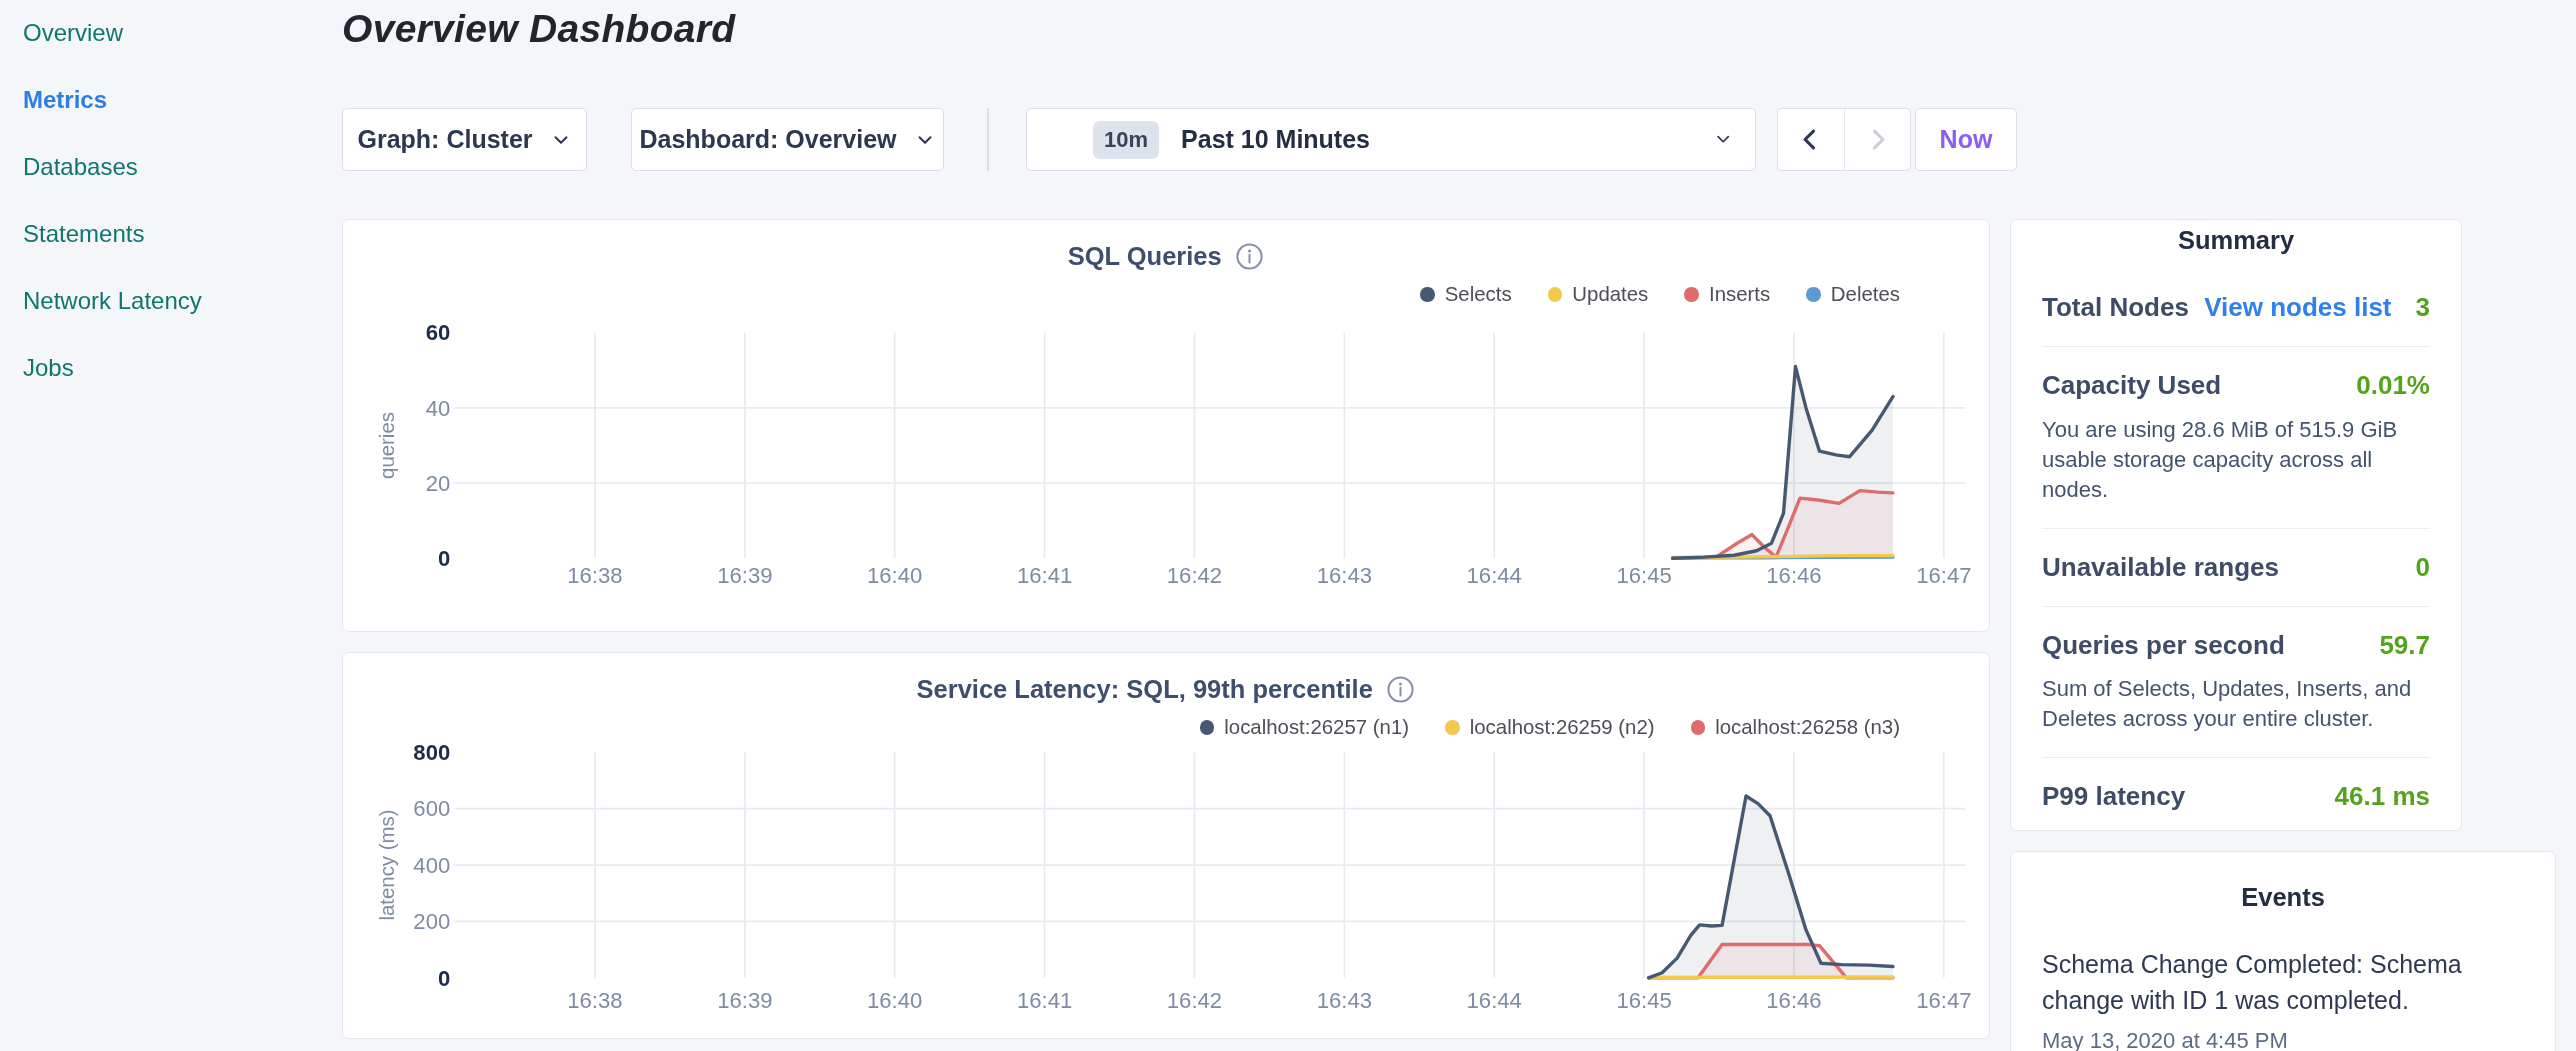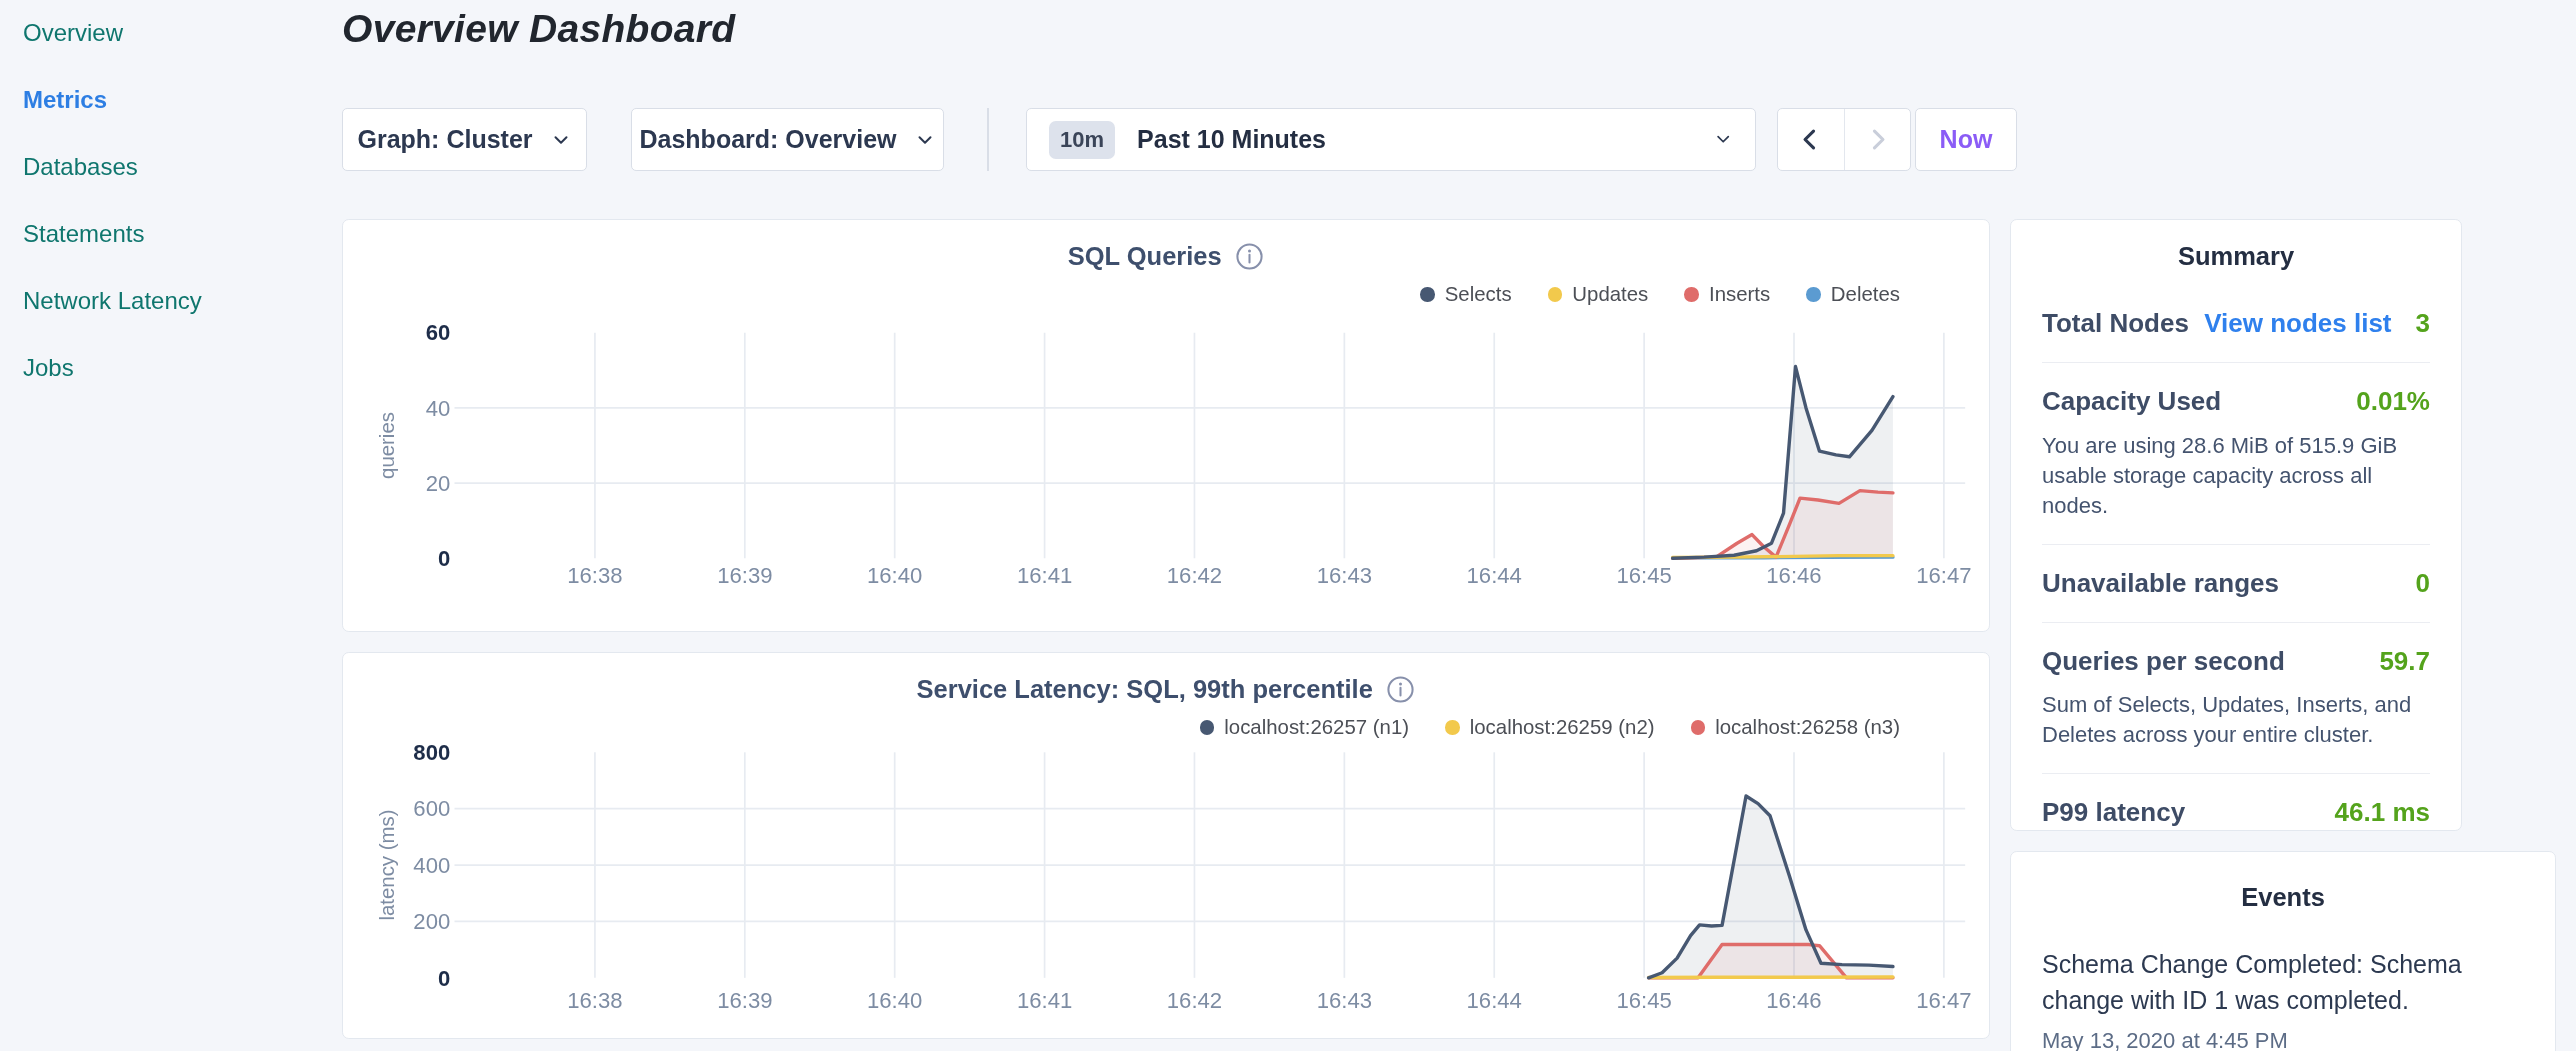--- a/index.html
+++ b/index.html
@@ -14,21 +14,21 @@
   
   .page-title{position:absolute;left:342px;top:6.8px;margin:0;font-size:39px;font-weight:600;color:#21262e;letter-spacing:0.3px;font-style:italic;}
 
   
   .ctl{position:absolute;top:108px;height:63px;background:#fff;border:1.7px solid #d9dee7;border-radius:5.1px;box-sizing:border-box;cursor:pointer;}
   .dd{display:flex;align-items:center;justify-content:center;gap:17px;font-size:25px;font-weight:700;color:#2c3850;}
   #dd-graph{left:342px;width:245px;}
   #dd-dash{left:631px;width:313px;}
   .vdiv{position:absolute;left:987px;top:108px;height:63px;width:1.7px;background:#d9dee7;}
   .timesel{left:1026px;width:730px;display:flex;align-items:center;gap:22px;padding:0 22px;}
-  .badge{background:#dde2ec;border-radius:6.8px;padding:6px 11px;font-size:22px;font-weight:700;color:#3a4458;}
+  .badge{background:#dde2ec;border-radius:6.8px;padding:6px 11px;font-size:22px;font-weight:700;color:#3a4458;margin-left:44px;}
   .tlabel{font-size:25px;font-weight:700;color:#242e42;flex:1;text-align:left;}
   .arrows{left:1777px;width:134px;display:flex;padding:0;}
   .arrow-btn{flex:1;display:flex;align-items:center;justify-content:center;background:none;border:none;cursor:pointer;padding:0;}
   .arrow-btn + .arrow-btn{border-left:1.7px solid #e3e7ee;}
   .nowbtn{left:1915px;width:102px;font-size:25px;font-weight:700;color:#8b5cf6;text-align:center;}
   button.ctl{font-family:"Liberation Sans",sans-serif;}
 
   
   .card{position:absolute;background:#fff;border:1.7px solid #e3e8ef;border-radius:6.8px;box-sizing:border-box;}
   #chart1{left:342px;top:219px;width:1648px;height:413px;text-align:center;}
@@ -36,21 +36,21 @@
 
   .chart-title{position:absolute;top:22px;left:0;right:0;display:flex;justify-content:center;align-items:center;gap:13.6px;font-size:25.5px;font-weight:700;color:#3e4f6d;}
   .info-ic{display:inline-flex;cursor:pointer;}
   .legend{position:absolute;top:63px;right:89px;display:flex;gap:36px;align-items:center;}
   .leg-item{display:flex;align-items:center;gap:10.2px;font-size:20.4px;color:#4c4f56;}
   .leg-dot{width:14.5px;height:14.5px;border-radius:50%;flex:none;}
   svg.plot{position:absolute;left:0;top:0;width:100%;height:100%;}
   svg text{font-family:"Liberation Sans",sans-serif;}
 
   
-  #summary{left:2010px;top:219px;width:452px;height:612px;padding:22px 31px;}
+  #summary{left:2010px;top:219px;width:452px;height:612px;padding:6px 31px;}
   #events{left:2010px;top:851px;width:546px;height:255px;padding:31px 31px;}
   .panel-title{margin:0;text-align:center;font-size:25.5px;font-weight:700;color:#242e42;}
   .srows{margin-top:37px;}
   .srow{padding:23px 0;border-top:1.7px solid #ebedf2;}
   .srow.first{border-top:none;padding-top:0;}
   .srow-line{display:flex;align-items:baseline;gap:15.3px;}
   .slabel{font-size:26px;font-weight:700;color:#3e4c66;}
   .slink{font-size:26px;font-weight:700;color:#2f80ed;cursor:pointer;text-decoration:none;}
   .sval{margin-left:auto;font-size:26px;font-weight:700;color:#54a31c;white-space:nowrap;}
   .sdesc{margin:13.6px 0 0;font-size:22px;line-height:30px;color:#44536e;}

